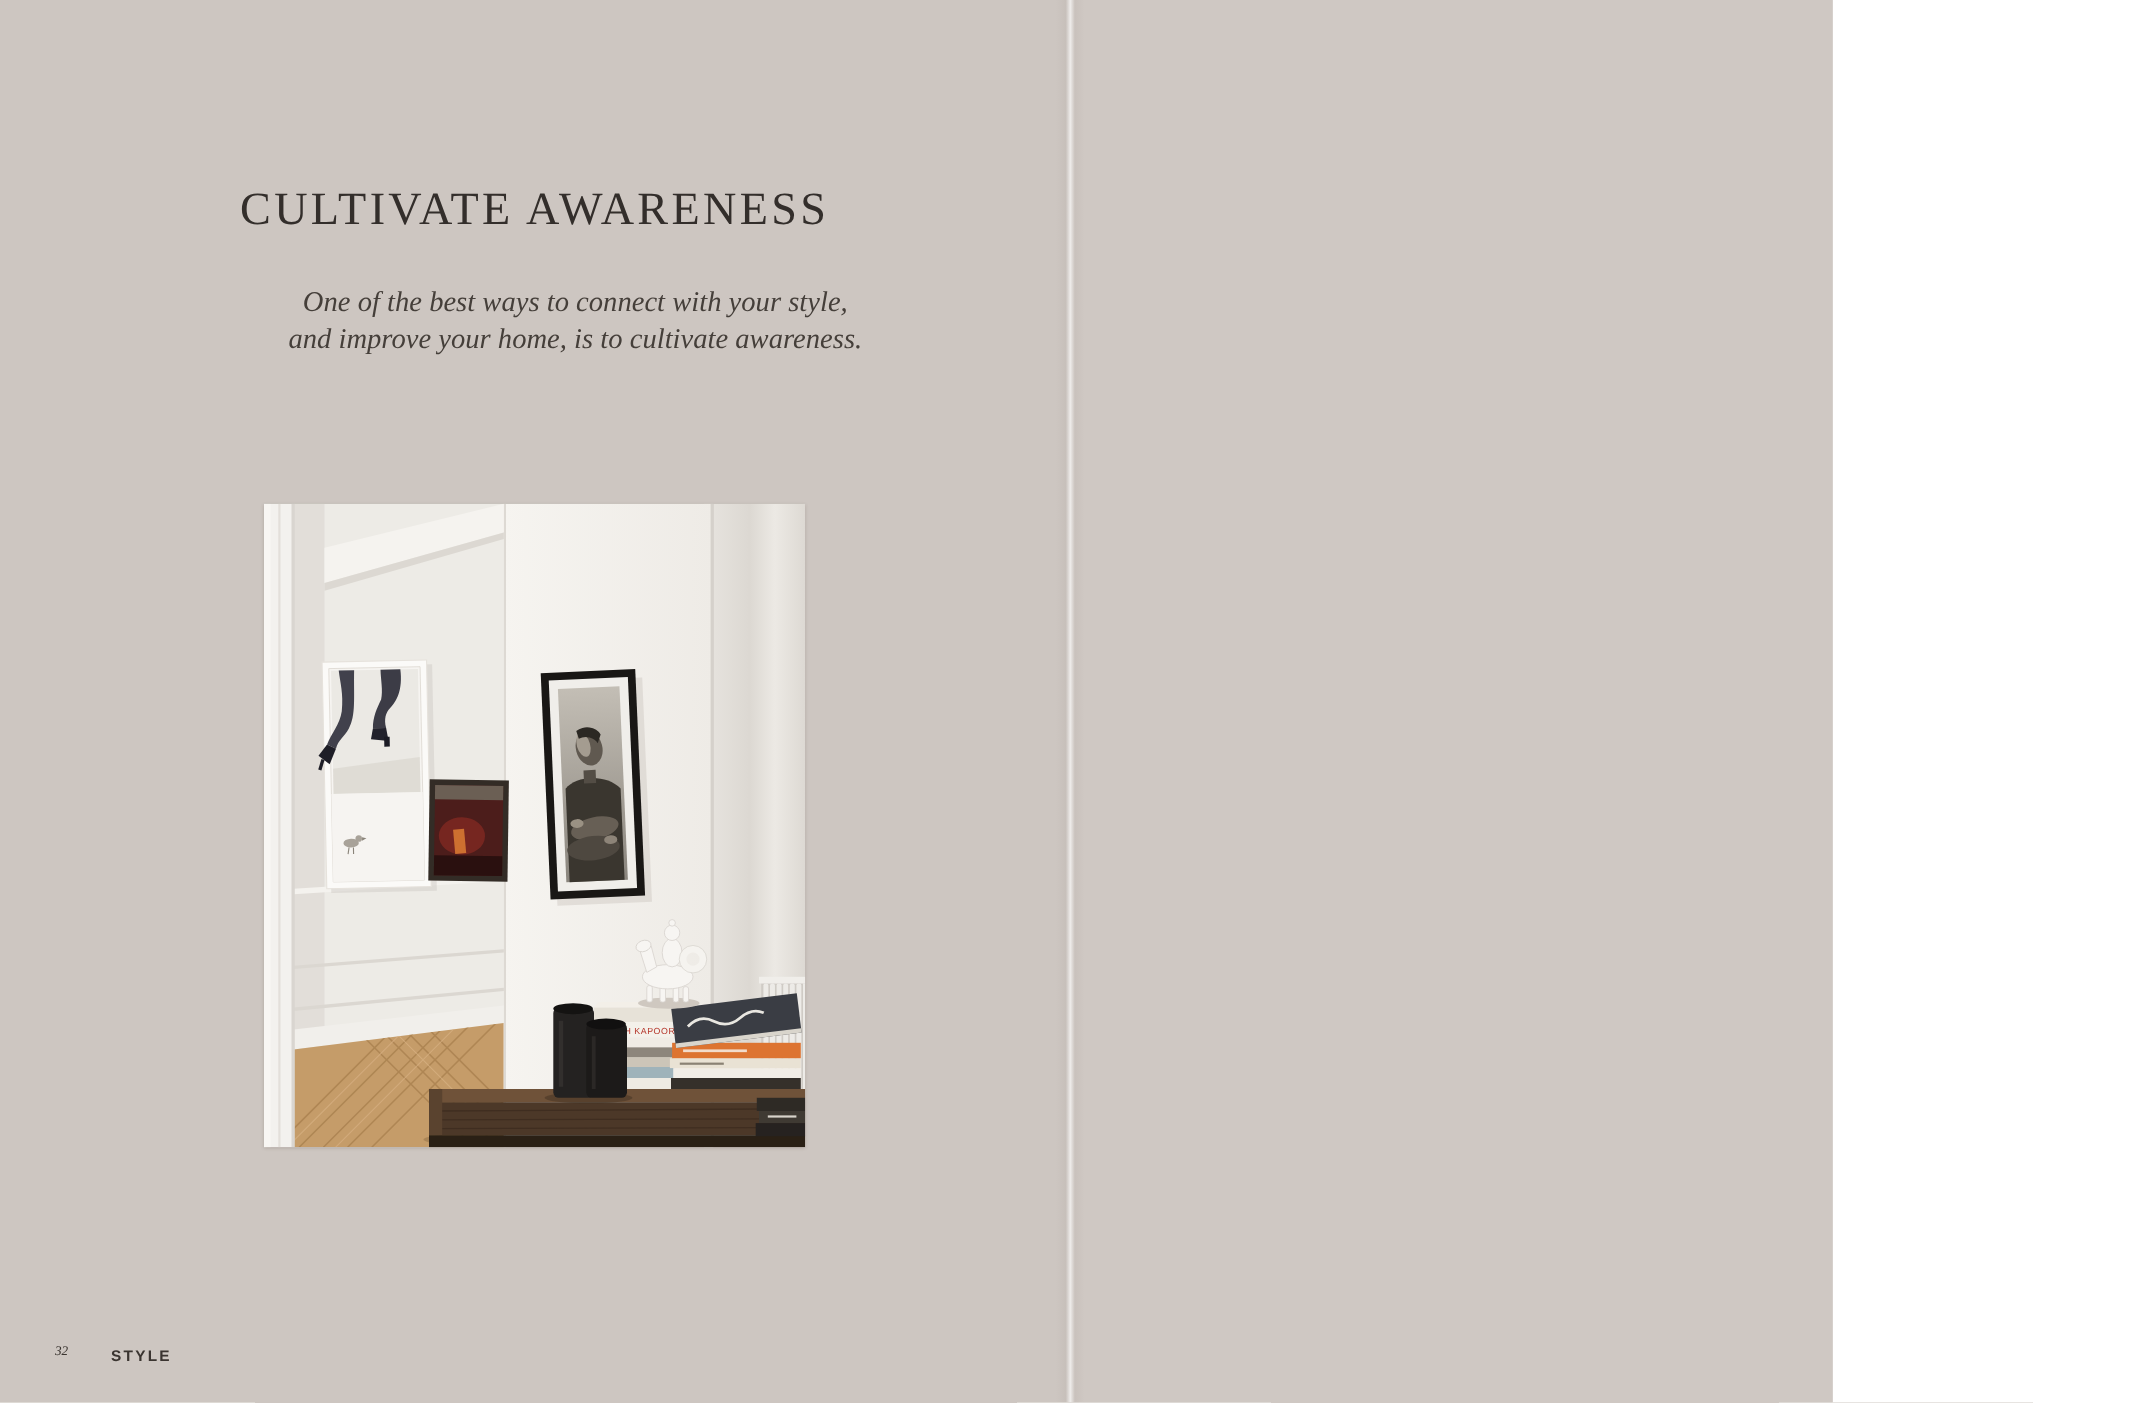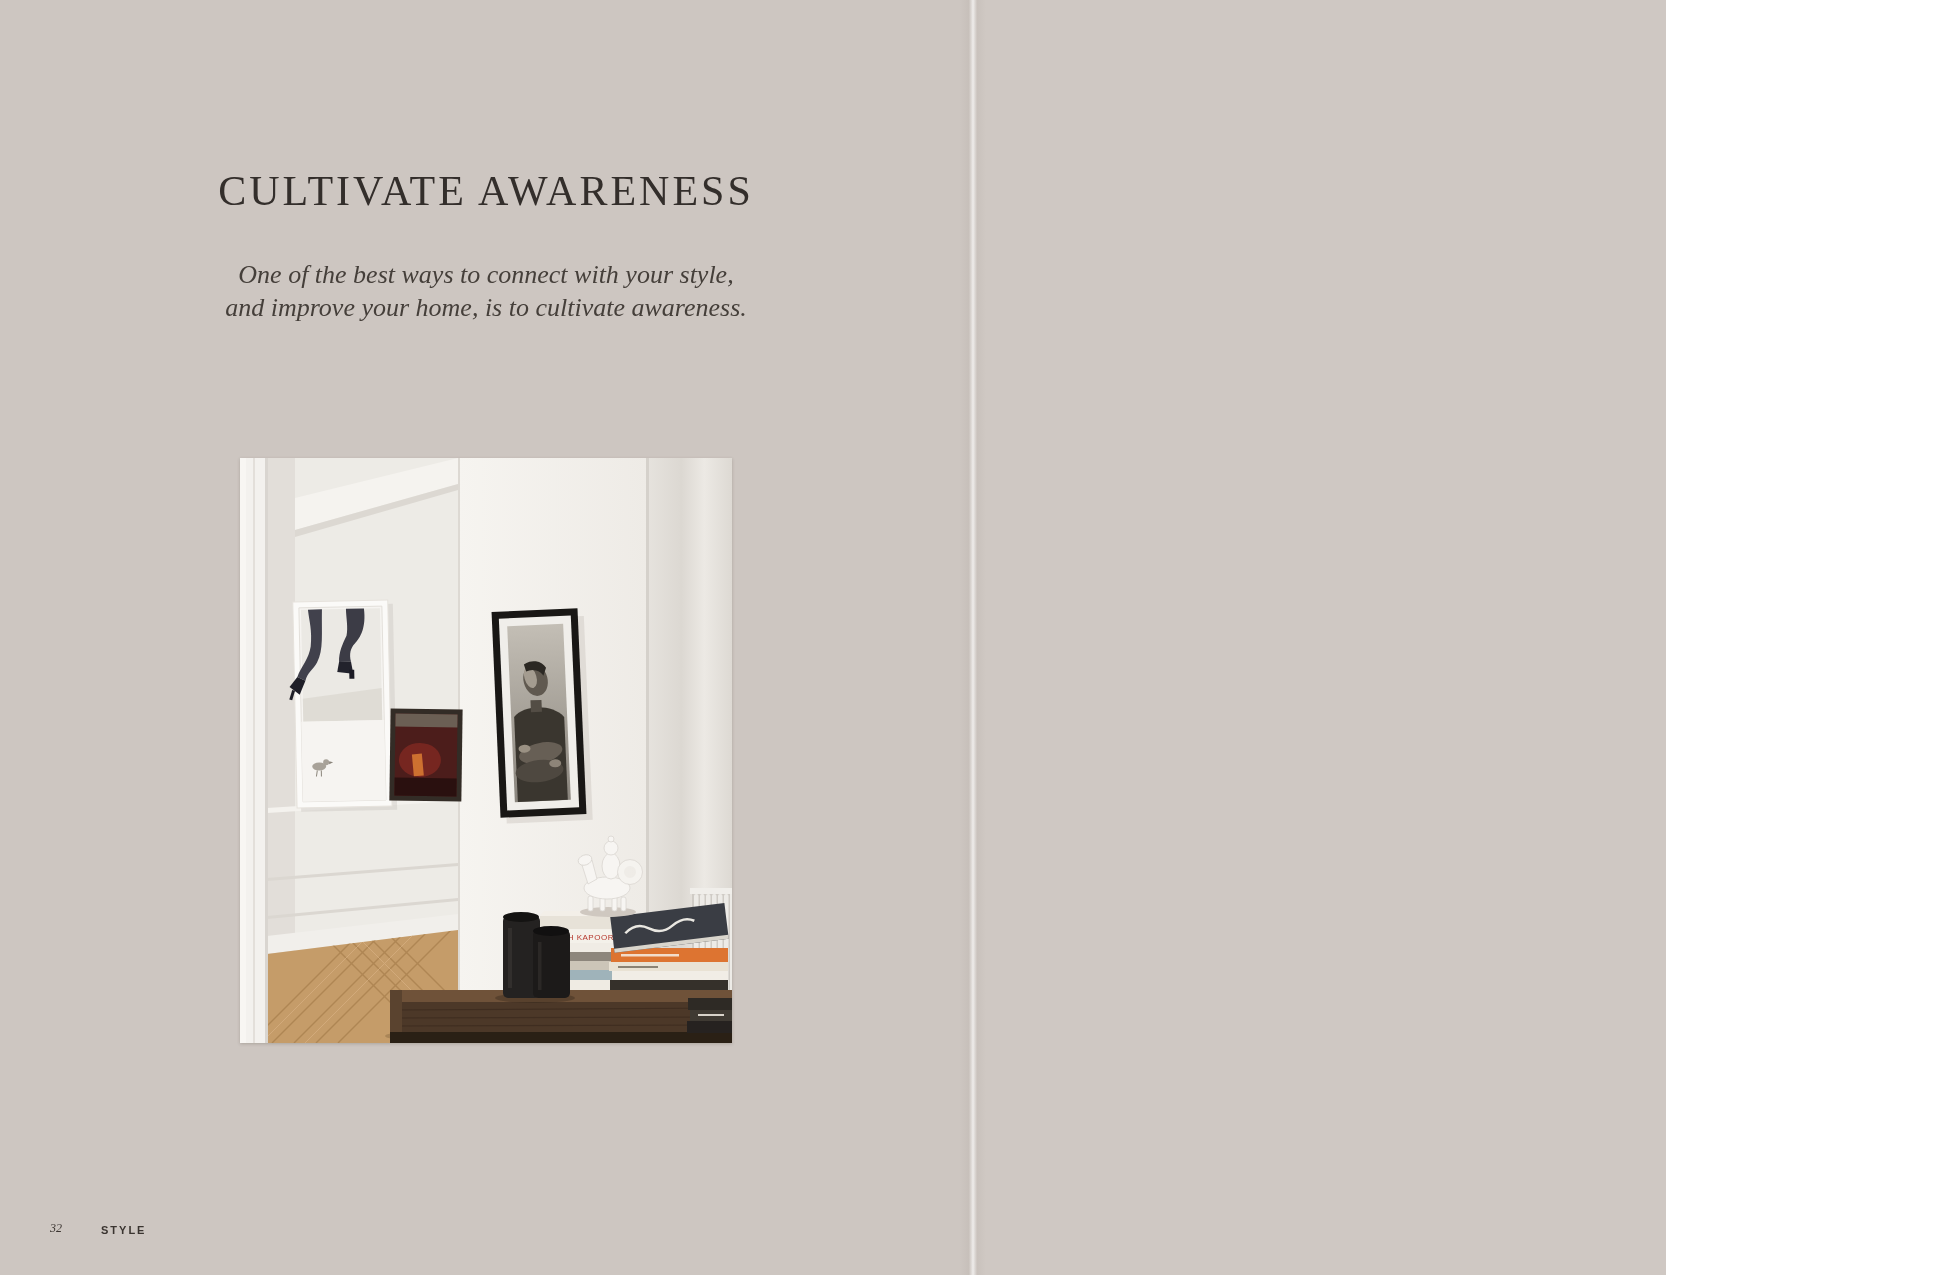--- a/index.html
+++ b/index.html
@@ -15,31 +15,31 @@
     background:linear-gradient(90deg,rgba(90,75,65,0) 0%,rgba(90,75,65,0.05) 34%,rgba(255,255,255,0.65) 50%,rgba(90,75,65,0.05) 66%,rgba(90,75,65,0) 100%);
     pointer-events:none;
   }
   
   #title{
     position:absolute;left:0;top:168px;width:972px;text-align:center;
     font-size:42px;line-height:46px;letter-spacing:3px;color:#332e2b;font-weight:400;
   }
   #subtitle{
     position:absolute;left:0;top:258px;width:972px;text-align:center;
-    font-style:italic;font-size:26px;line-height:33px;color:#453f3a;white-space:pre;
+    font-style:italic;font-size:26px;line-height:33px;color:#453f3a;white-space:pre;padding-left:37px;
   }
   #photo{
     position:absolute;left:240px;top:458px;width:492px;height:585px;
     box-shadow:0 1px 3px rgba(80,65,55,0.25);
   }
   #photo svg{display:block;width:100%;height:100%;}
   
   .pagenum{position:absolute;font-style:italic;font-size:12px;color:#3b3531;}
   .running{
-    position:absolute;font-family:"Liberation Sans",sans-serif;font-size:11px;
+    position:absolute;font-family:"Liberation Sans",sans-serif;font-size:14px;
     font-weight:700;letter-spacing:2px;color:#3a3430;
   }
   #pagenum-left{left:50px;top:1221px;}
   #running-left{left:101px;top:1224px;}
 </style>
 </head>
 <body>
 
 <div id="spread">
 

